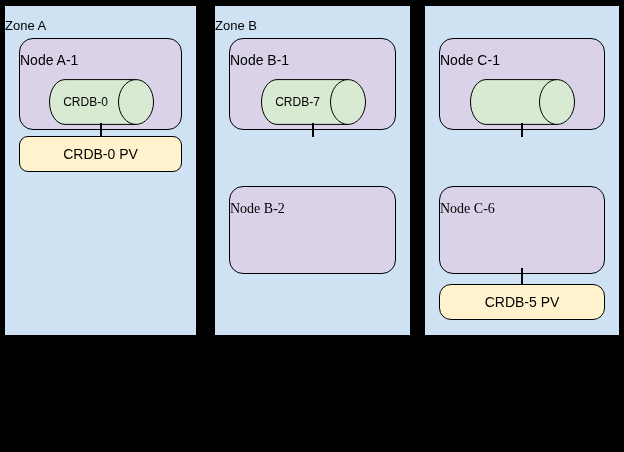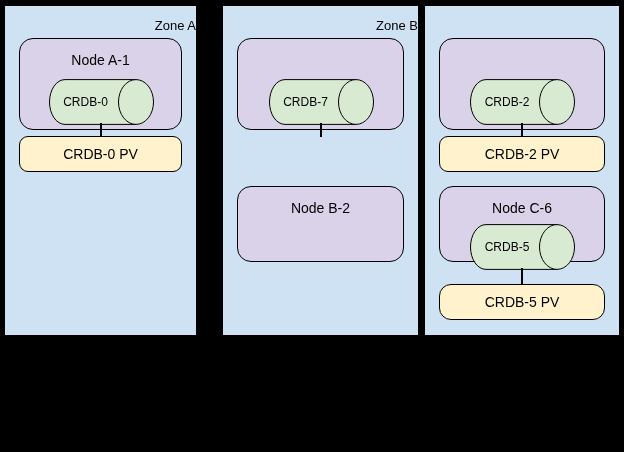--- a/index.html
+++ b/index.html
@@ -18,45 +18,45 @@
   }
   .zone {
     position: absolute;
     top: 5px;
     height: 331px;
     background: var(--zone-bg, #cfe2f3);
     border: 1px solid var(--border, #000000);
     box-sizing: border-box;
   }
   .zone-a { left: 4px;   width: 193px; }
-  .zone-b { left: 222px; width: 197px; }
+  .zone-b { left: 214px; width: 197px; }
   .zone-c { left: 424px; width: 196px; }
 
   .zone-title {
     position: absolute;
     top: 12px; left: 0; right: 0;
-    text-align: right;
+    text-align: left;
     font-size: 13px;
     line-height: 16px;
   }
   .node {
     position: absolute;
     left: 14px; right: 14px;
     background: var(--node-bg, #d9d2e9);
     border: 1px solid var(--border, #000000);
     border-radius: 14px;
     box-sizing: border-box;
   }
   .node-1 { top: 32px;  height: 92px; }
-  .node-2 { top: 180px; height: 76px; }
+  .node-2 { top: 180px; height: 88px; font-family: Liberation Serif, serif; }
 
   .node-label {
     position: absolute;
     top: 13px; left: 0; right: 0;
-    text-align: center;
+    text-align: left;
     font-size: 14px;
     line-height: 17px;
   }
   .cylinder {
     position: absolute;
     left: 50%;
     transform: translateX(-50%);
     width: 106px;
     height: 46px;
   }
@@ -132,64 +132,55 @@
 
     <div class="pv pv-1">
       <span>CRDB-0 PV</span>
     </div>
   </section>
 
   <section class="zone zone-b">
     <div class="zone-title">Zone B</div>
 
     <div class="node node-1">
+      <div class="node-label">Node B-1</div>
       <div class="cylinder cyl-1">
         <svg viewBox="0 0 106 46" preserveAspectRatio="none">
           <path class="cyl-shape" d="M 88 0.6 H 17 A 15.5 22.4 0 0 0 17 45.4 H 88 Z"></path>
           <ellipse class="cyl-shape" cx="88" cy="23" rx="17.5" ry="22.4"></ellipse>
         </svg>
         <span class="cyl-label">CRDB-7</span>
       </div>
     </div>
 
     <div class="connector conn-1"></div>
 
 
     <div class="node node-2">
       <div class="node-label">Node B-2</div>
     </div>
   </section>
 
   <section class="zone zone-c">
 
     <div class="node node-1">
+      <div class="node-label">Node C-1</div>
       <div class="cylinder cyl-1">
         <svg viewBox="0 0 106 46" preserveAspectRatio="none">
           <path class="cyl-shape" d="M 88 0.6 H 17 A 15.5 22.4 0 0 0 17 45.4 H 88 Z"></path>
           <ellipse class="cyl-shape" cx="88" cy="23" rx="17.5" ry="22.4"></ellipse>
         </svg>
-        <span class="cyl-label">CRDB-2</span>
       </div>
     </div>
 
     <div class="connector conn-1"></div>
 
-    <div class="pv pv-1">
-      <span>CRDB-2 PV</span>
-    </div>
 
     <div class="node node-2">
       <div class="node-label">Node C-6</div>
-      <div class="cylinder cyl-2">
-        <svg viewBox="0 0 106 46" preserveAspectRatio="none">
-          <path class="cyl-shape" d="M 88 0.6 H 17 A 15.5 22.4 0 0 0 17 45.4 H 88 Z"></path>
-          <ellipse class="cyl-shape" cx="88" cy="23" rx="17.5" ry="22.4"></ellipse>
-        </svg>
-        <span class="cyl-label">CRDB-5</span>
-      </div>
     </div>
 
     <div class="connector conn-2"></div>
 
     <div class="pv pv-2">
       <span>CRDB-5 PV</span>
     </div>
   </section>
 
 </div>

